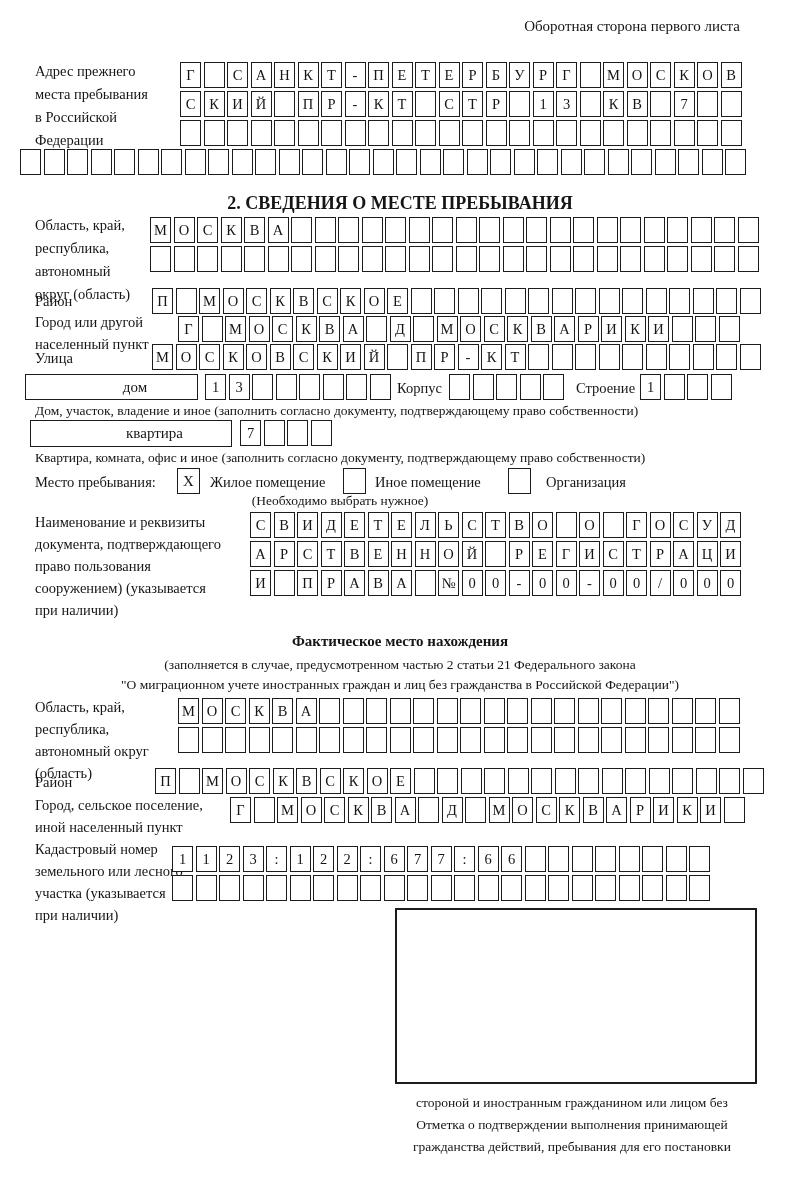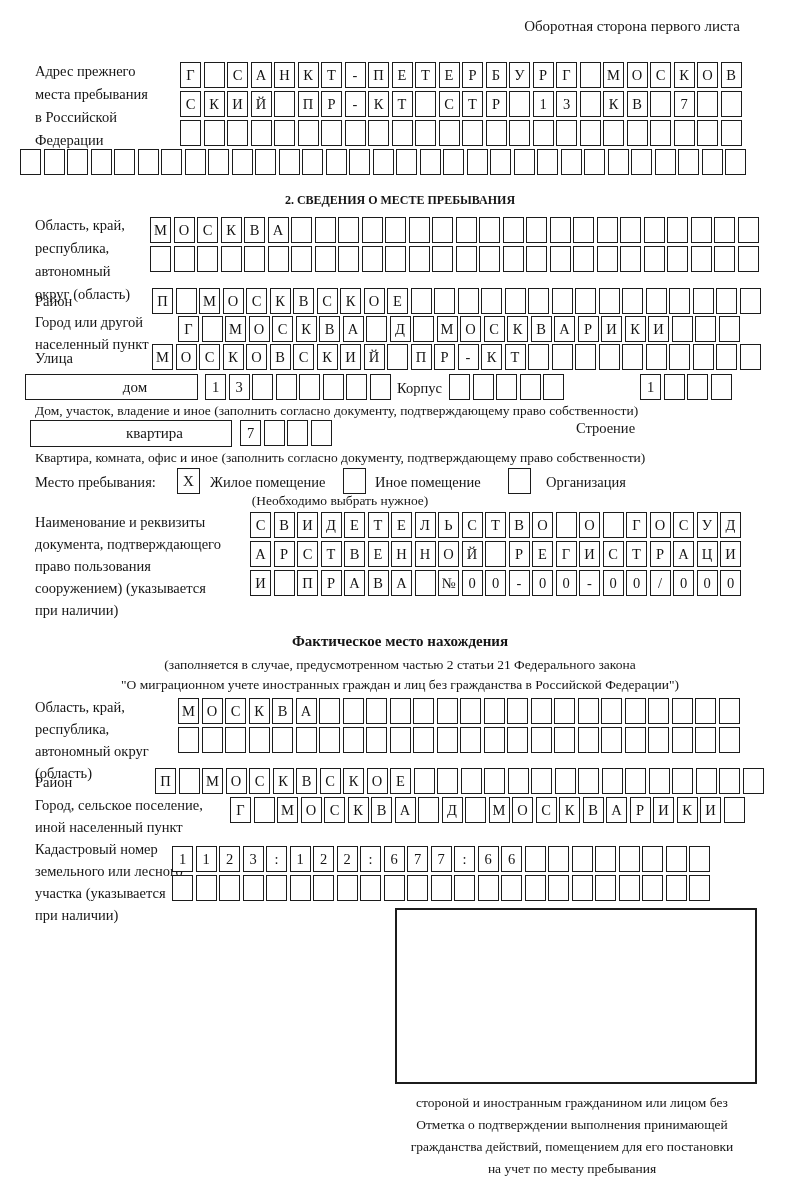--- a/index.html
+++ b/index.html
@@ -139,21 +139,21 @@
       <span class="cell"></span>
       <span class="cell"></span>
       <span class="cell"></span>
       <span class="cell"></span>
       <span class="cell"></span>
       <span class="cell"></span>
       <span class="cell"></span>
       <span class="cell"></span>
     </div>
 
-  <div class="abs bold center" style="left:0;top:193px;width:800px;font-size:12px;">2. СВЕДЕНИЯ О МЕСТЕ ПРЕБЫВАНИЯ</div>
+  <div class="abs bold center" style="left:0;top:193px;width:800px;font-size:18px;">2. СВЕДЕНИЯ О МЕСТЕ ПРЕБЫВАНИЯ</div>
 
   <div class="abs lbl lh23" style="left:35px;top:214px;">
     <div>Область, край,</div>
     <div>республика,</div>
     <div>автономный</div>
     <div>округ (область)</div>
   </div>
   <div class="boxrow" style="left:150px;top:217px;">
       <span class="cell">М</span>
       <span class="cell">О</span>
@@ -314,21 +314,21 @@
       <span class="cell"></span>
     </div>
   <div class="abs lbl" style="left:397px;top:377px;">Корпус</div>
   <div class="boxrow" style="left:449px;top:374px;">
       <span class="cell"></span>
       <span class="cell"></span>
       <span class="cell"></span>
       <span class="cell"></span>
       <span class="cell"></span>
     </div>
-  <div class="abs lbl" style="left:576px;top:377px;margin-top:40px;">Строение</div>
+  <div class="abs lbl" style="left:576px;top:377px;">Строение</div>
   <div class="boxrow" style="left:640px;top:374px;">
       <span class="cell">1</span>
       <span class="cell"></span>
       <span class="cell"></span>
       <span class="cell"></span>
     </div>
   <div class="abs cap" style="left:35px;top:403px;">Дом, участок, владение и иное (заполнить согласно документу, подтверждающему право собственности)</div>
 
   <div class="widebox" style="left:30px;top:420px;width:202px;height:27px;">квартира</div>
   <div class="boxrow" style="left:240px;top:420px;">
@@ -601,17 +601,16 @@
       <span class="cell"></span>
       <span class="cell"></span>
       <span class="cell"></span>
       <span class="cell"></span>
     </div>
 
   <div class="stampbox" style="left:395px;top:908px;width:362px;height:176px;"></div>
   <div class="abs cap lh22 center" style="left:372px;top:1092px;width:400px;">
     <div>стороной и иностранным гражданином или лицом без</div>
     <div>Отметка о подтверждении выполнения принимающей</div>
-    <div>гражданства действий, помещением для его постановки</div>
-    <div>на учет по месту пребывания</div>
+    <div>гражданства действий, пребывания для его постановки</div>
   </div>
 
 </div>
 
 </body></html>

